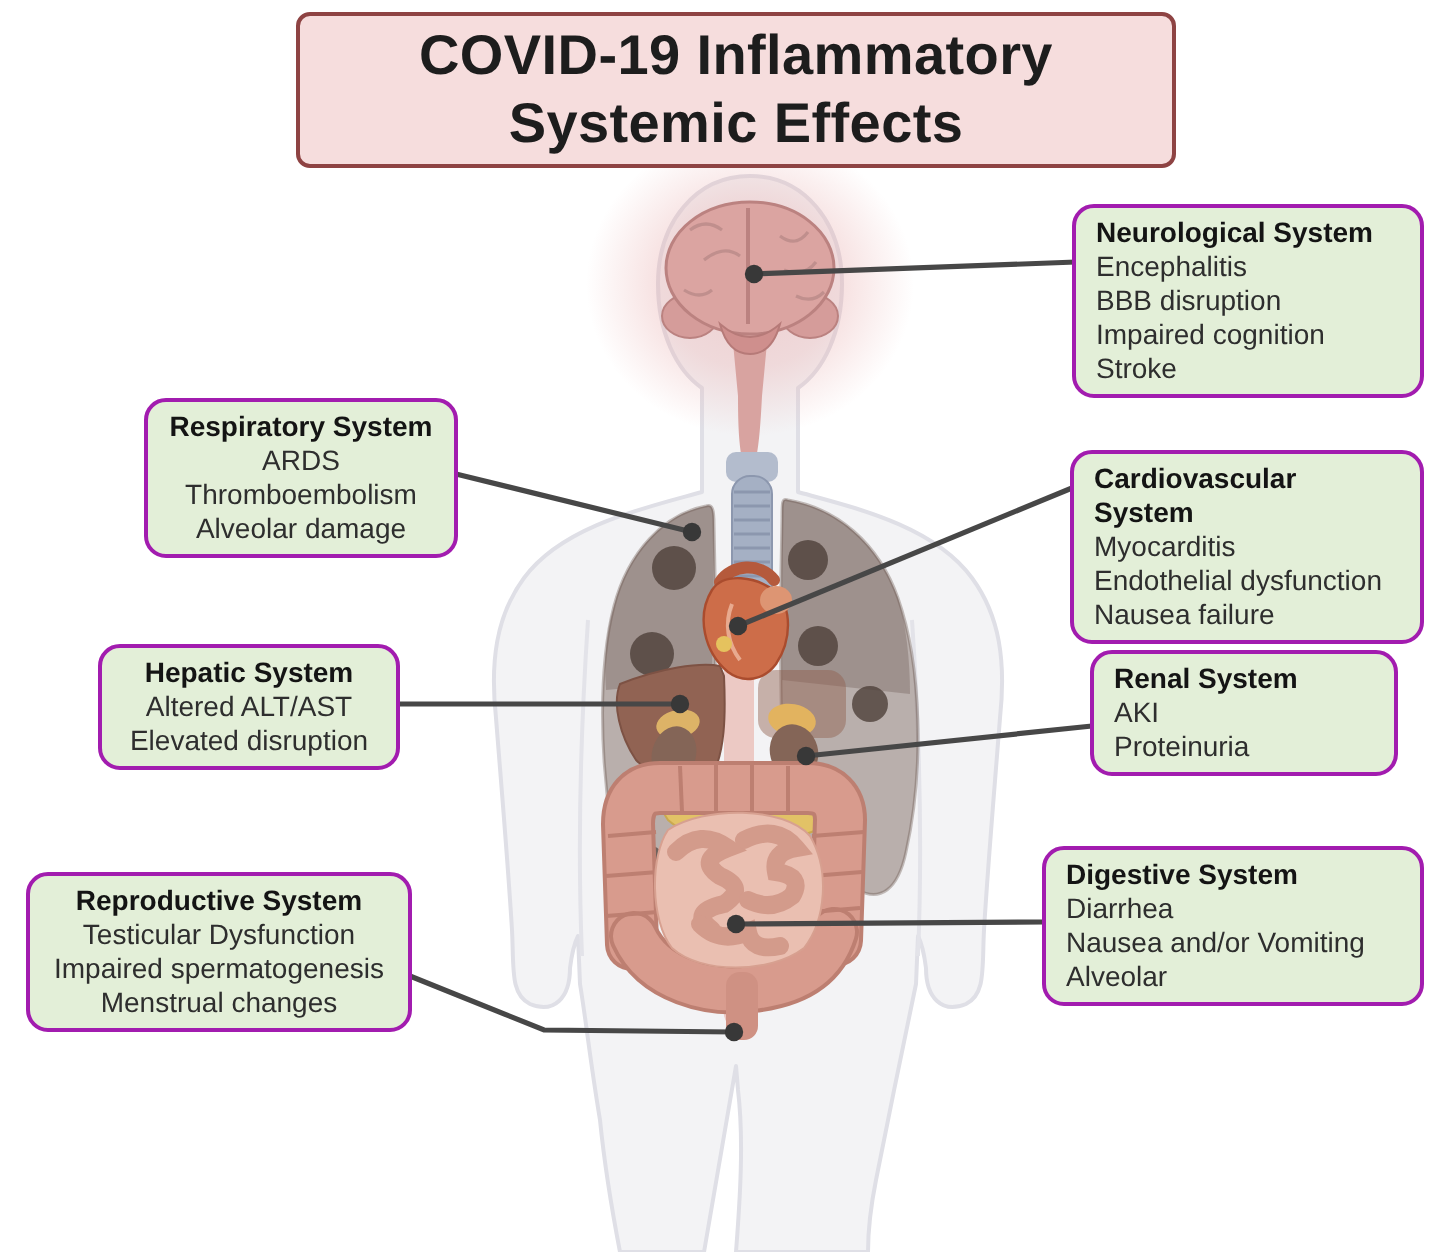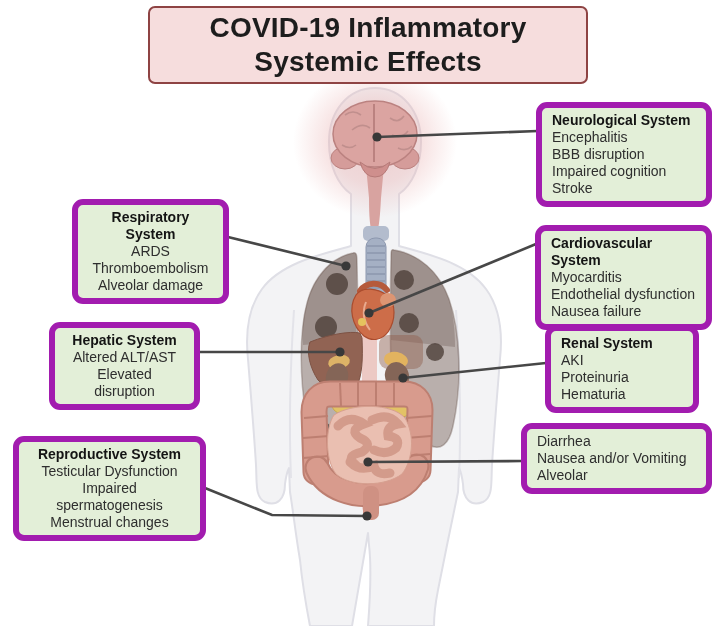--- a/index.html
+++ b/index.html
@@ -9,21 +9,21 @@
   }
   .figure-svg{position:absolute;left:0;top:0;width:720px;height:626px;}
   .title-box{
     position:absolute;left:148px;top:6px;width:440px;height:78px;
     background:#f6dddd;border:2.5px solid #8e4343;border-radius:7px;
     display:flex;flex-direction:column;align-items:center;justify-content:center;
     text-align:center;box-sizing:border-box;
   }
   .title-line{font-size:28px;font-weight:bold;color:#1d1d1d;line-height:34px;letter-spacing:.2px;}
   .sysbox{
-    position:absolute;background:#e3efd8;border:6px solid #a21caf;border-radius:11px;
+    position:absolute;background:#e3efd8;border:2px solid #a21caf;border-radius:11px;
     box-sizing:border-box;padding:4px 10px 4px 10px;color:#2c2c2c;
   }
   .sysbox .hdr{font-size:14px;font-weight:bold;color:#141414;line-height:17px;}
   .sysbox .itm{font-size:14px;line-height:17px;color:#2e2e2e;}
   .sysbox.left{text-align:center;}
   .sysbox.right{text-align:left;}
   #box-neurological {left:536px;top:102px;width:176px;}
   #box-respiratory  {left:72px; top:199px;width:157px;}
   #box-cardiovascular{left:535px;top:225px;width:177px;}
   #box-hepatic      {left:49px; top:322px;width:151px;}
@@ -257,24 +257,24 @@
     <div class="hdr">Cardiovascular System</div>
     <div class="itm">Myocarditis</div>
     <div class="itm">Endothelial dysfunction</div>
     <div class="itm">Nausea failure</div>
   </div>
 
   <div class="sysbox right" id="box-renal">
     <div class="hdr">Renal System</div>
     <div class="itm">AKI</div>
     <div class="itm">Proteinuria</div>
-    <div class="itm">Hematuria</div>
   </div>
 
   <div class="sysbox right" id="box-digestive">
+    <div class="hdr">Digestive System</div>
     <div class="itm">Diarrhea</div>
     <div class="itm">Nausea and/or Vomiting</div>
     <div class="itm">Alveolar</div>
   </div>
 
   <div class="sysbox left" id="box-respiratory">
     <div class="hdr">Respiratory System</div>
     <div class="itm">ARDS</div>
     <div class="itm">Thromboembolism</div>
     <div class="itm">Alveolar damage</div>

